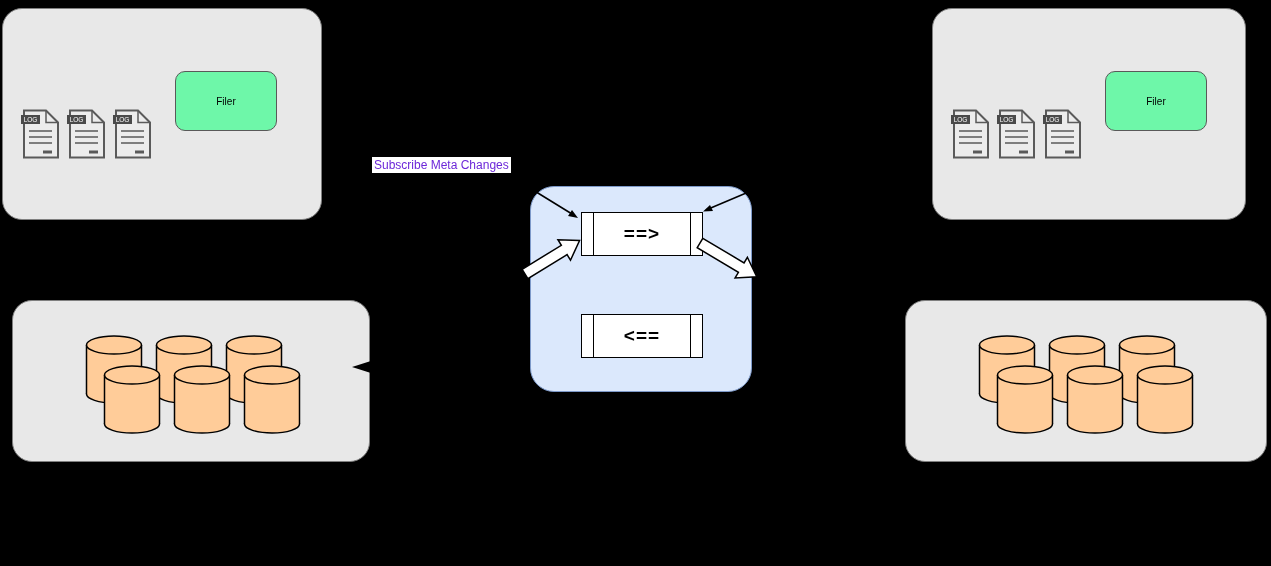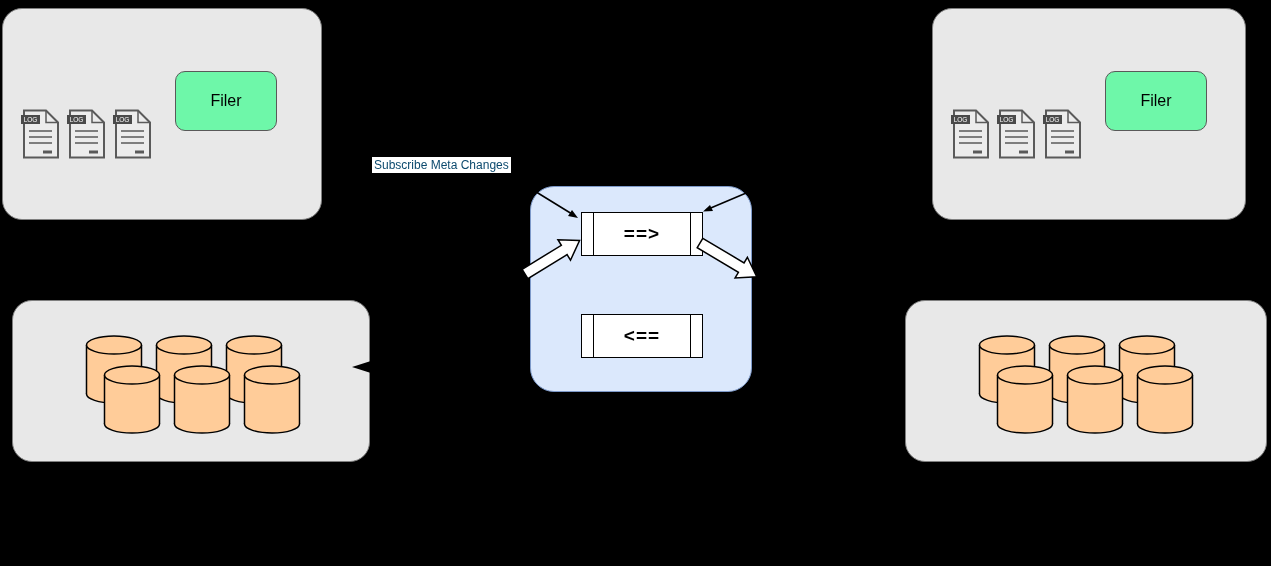--- a/index.html
+++ b/index.html
@@ -9,42 +9,42 @@
   
   .box{position:absolute;background:#e8e8e8;border:1px solid #7f7f7f;border-radius:20px;}
   #box-tl{left:2px;top:8px;width:318px;height:210px;}
   #box-tr{left:932px;top:8px;width:312px;height:210px;}
   #box-bl{left:12px;top:300px;width:356px;height:160px;}
   #box-br{left:905px;top:300px;width:360px;height:160px;}
 
   
   .filer{position:absolute;left:172px;top:62px;width:100px;height:58px;background:#6ef7a9;
          border:1px solid #595959;border-radius:10px;display:flex;align-items:center;
-         justify-content:center;font-size:16px;color:#000;}
+         justify-content:center;font-size:10px;color:#000;}
 
   
   .doc{position:absolute;top:100px;}
   .d1{left:18px}.d2{left:64px}.d3{left:110px}
 
   
   .cyl{position:absolute;}
   .b1{left:72px;top:34px}.b2{left:142px;top:34px}.b3{left:212px;top:34px}
   .f1{left:90px;top:64px}.f2{left:160px;top:64px}.f3{left:230px;top:64px}
 
   
   #queue-panel{position:absolute;left:530px;top:186px;width:220px;height:204px;
                background:#dbe8fc;border:1px solid #7d99c9;border-radius:24px;}
   .queue{position:absolute;left:50px;width:120px;height:42px;background:#fff;border:1px solid #000;
          display:flex;align-items:center;justify-content:center;font-size:19px;font-weight:700;
          letter-spacing:1px;color:#000;}
   .queue::before,.queue::after{content:"";position:absolute;top:0;bottom:0;width:1px;background:#000;}
   .queue::before{left:11px}.queue::after{right:11px}
   #queue-fwd{top:25px}#queue-bwd{top:127px}
 
-  #subscribe-label{position:absolute;left:372px;top:157px;background:#fff;color:#0c4a6e;
+  #subscribe-label{position:absolute;left:372px;top:157px;background:#fff;color:#6d28d9;
                    font-size:12px;line-height:16px;padding:0 2px;white-space:nowrap;}
 
   #arrows{position:absolute;left:500px;top:170px;pointer-events:none;}
   #vs-arrowhead{position:absolute;left:350px;top:358px;}
 </style>
 </head>
 <body>
 
 <div id="stage">
 

